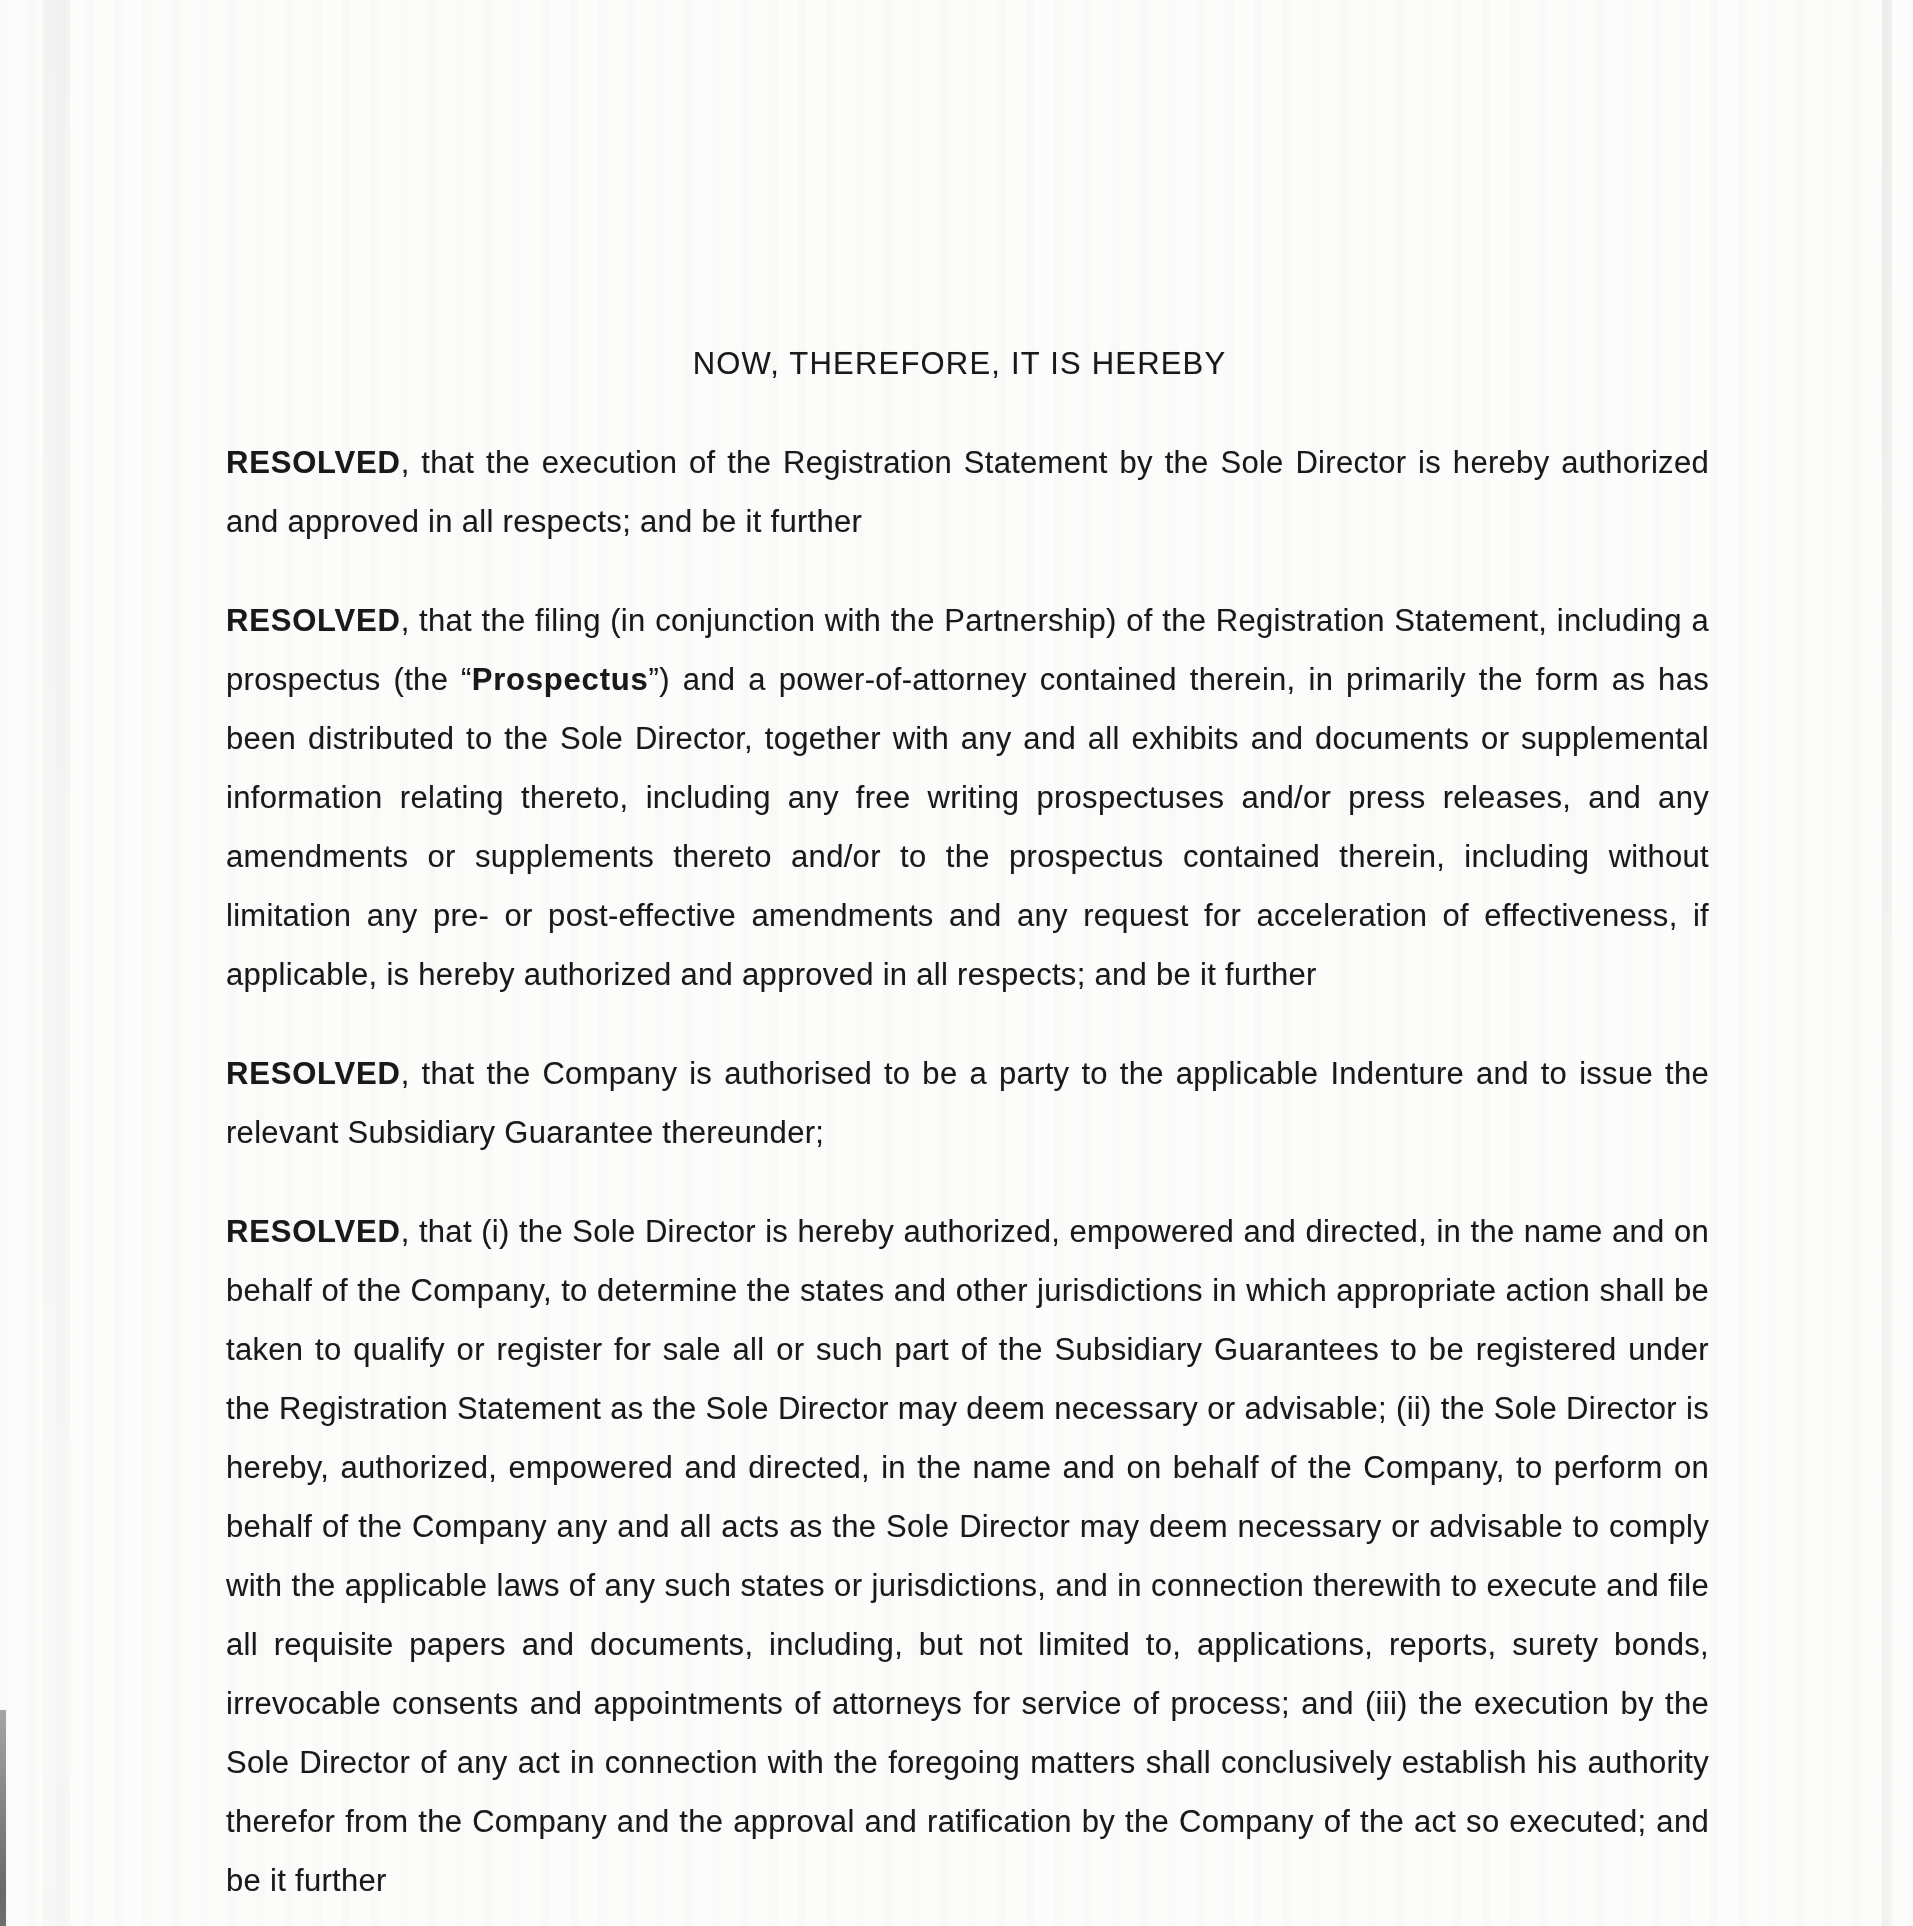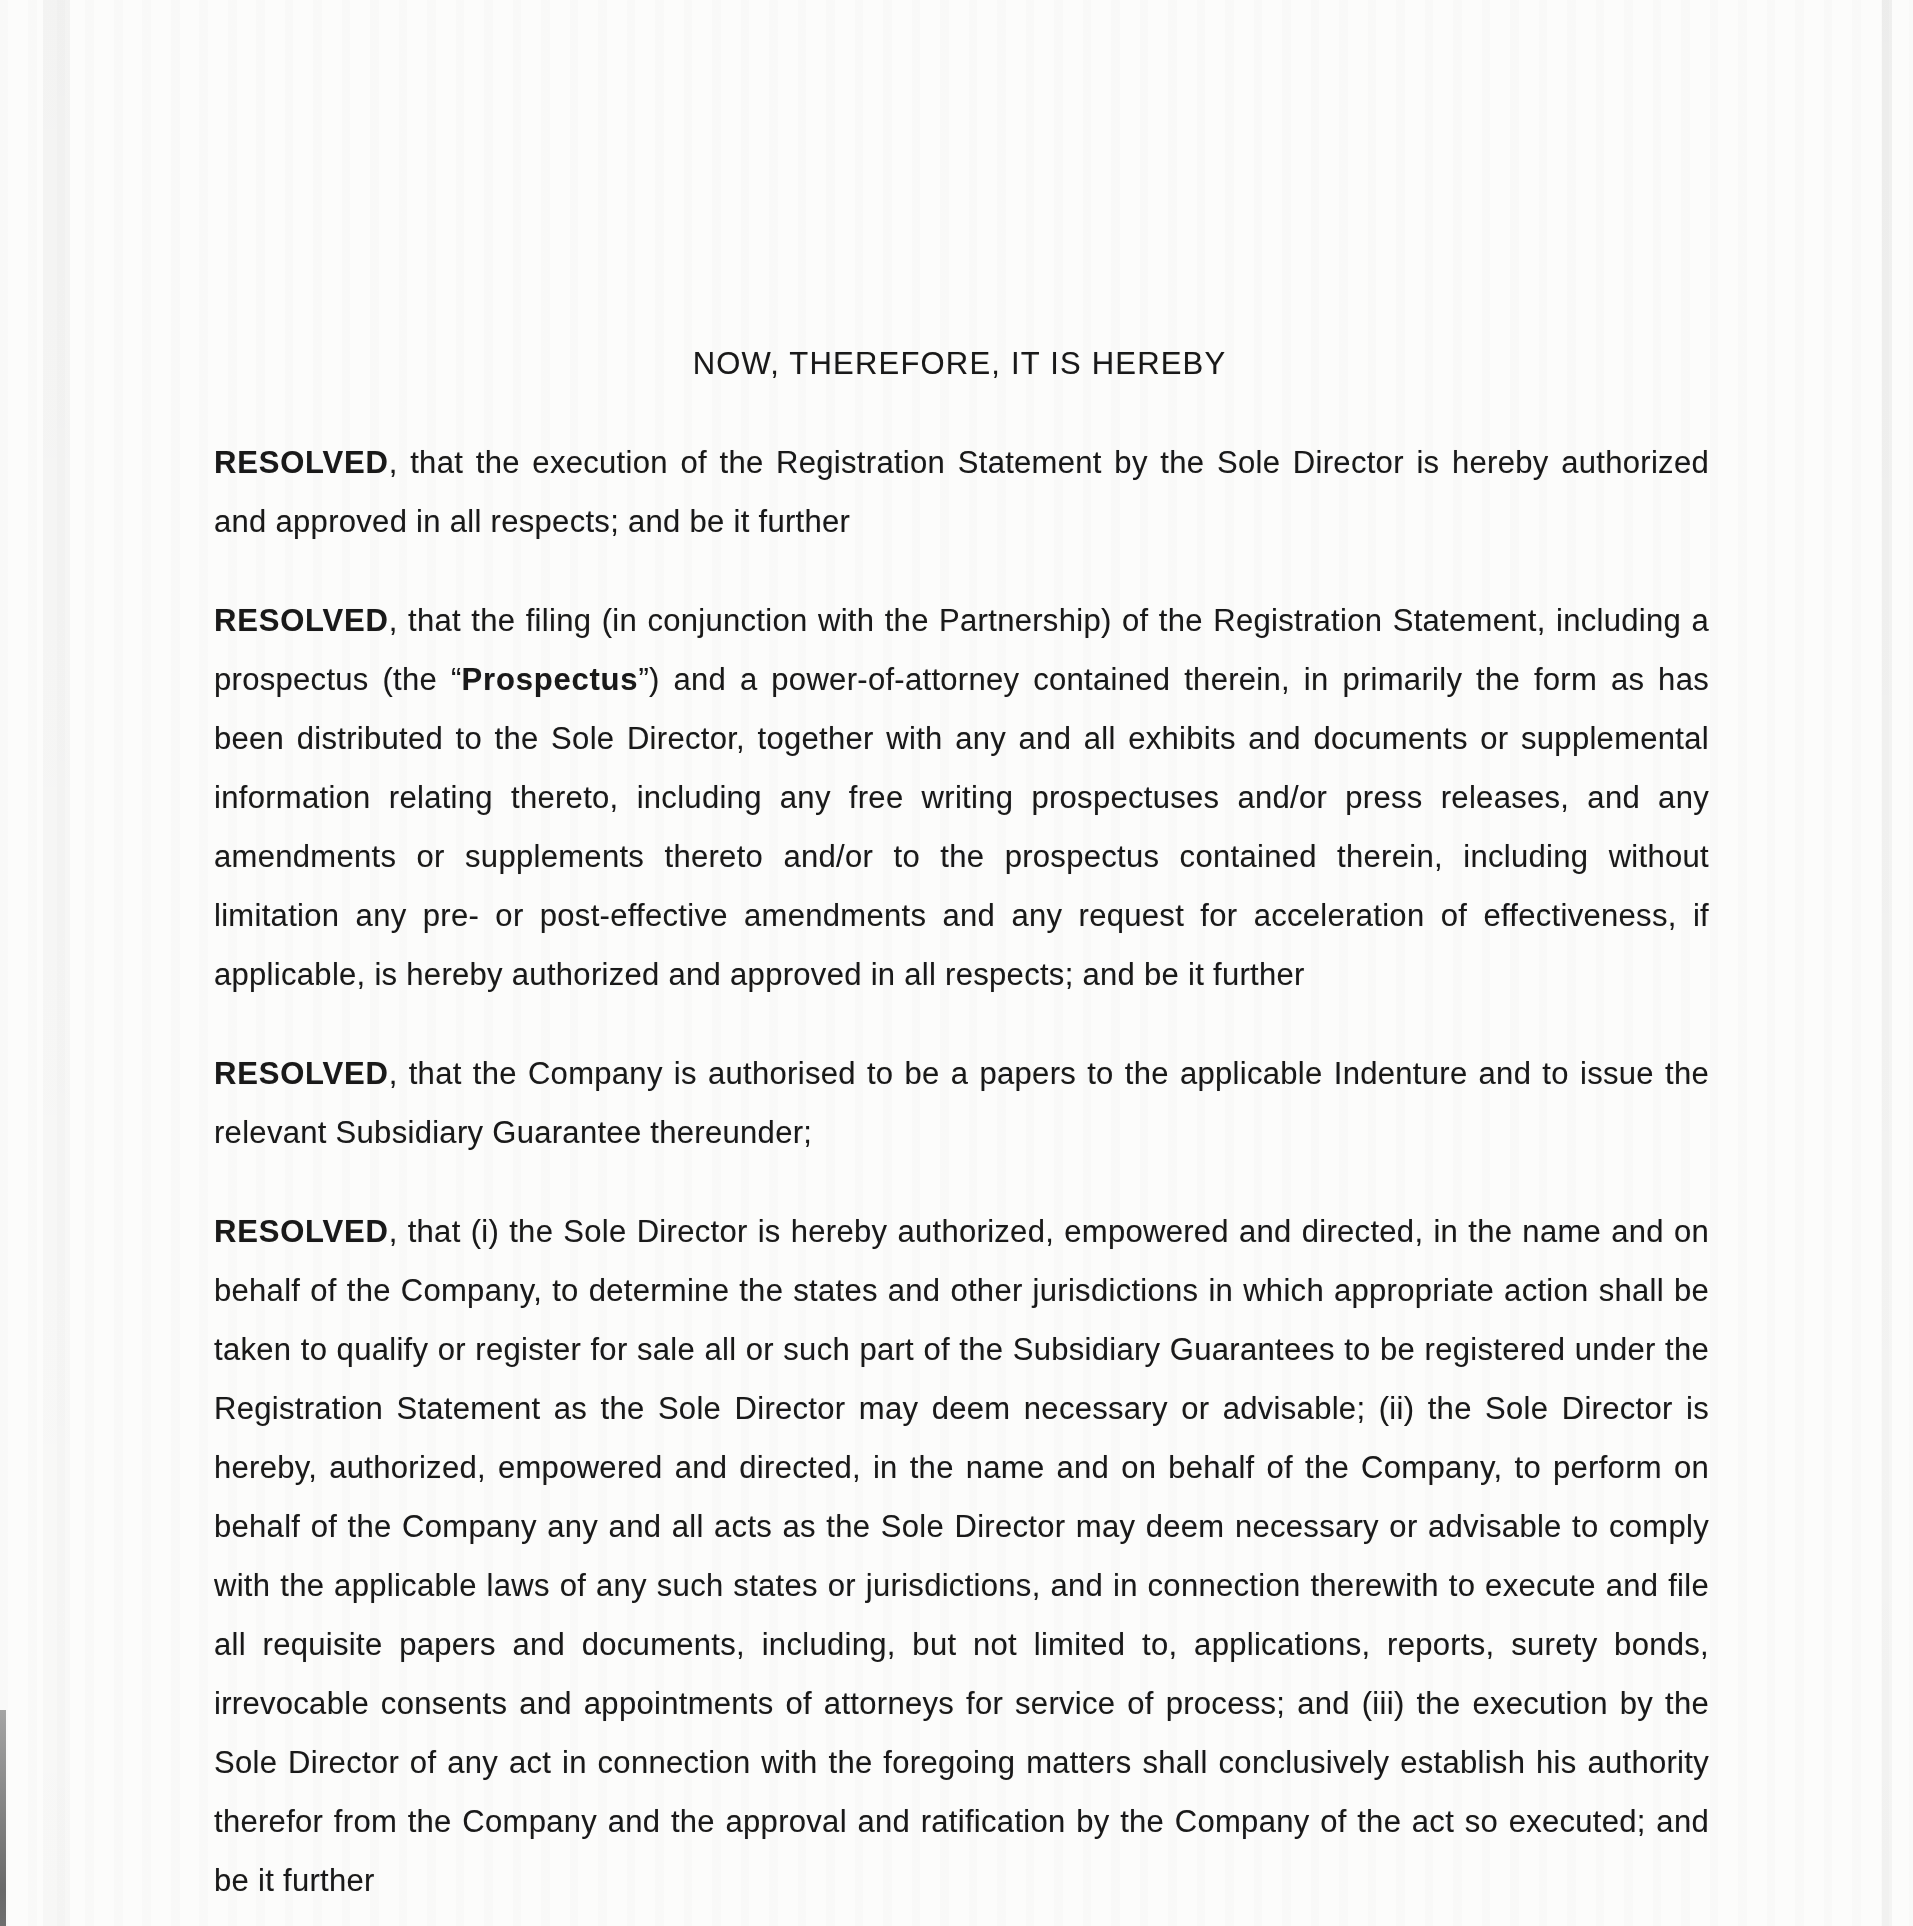--- a/index.html
+++ b/index.html
@@ -59,21 +59,21 @@
     line-height: 59px;
     letter-spacing: 0.3px;
     text-shadow: 0 0 0.8px rgba(20,20,20,0.28);
   }
   .heading {
     margin: 0 0 40px 0;
     letter-spacing: 1.2px;
     text-align: center;
   }
   .para {
-    margin: 0 0 40px 4px;
+    margin: 0 0 40px 16px;
     text-align: justify;
   }
   .para b {
     font-weight: bold;
     letter-spacing: 0.8px;
   }
 </style>
 </head>
 <body>
 
@@ -81,19 +81,19 @@
 
   <div class="streak-left-margin"></div>
   <div class="streak-right"></div>
   <div class="edge-strip-left"></div>
 
   <div class="content">
     <p class="heading">NOW, THEREFORE, IT IS HEREBY</p>
     <div>
         <p class="para"><b>RESOLVED</b><span>, that the execution of the Registration Statement by the Sole Director is hereby authorized and approved in all respects; and be it further</span></p>
         <p class="para"><b>RESOLVED</b><span>, that the filing (in conjunction with the Partnership) of the Registration Statement, including a prospectus (the “</span><b>Prospectus</b><span>”) and a power-of-attorney contained therein, in primarily the form as has been distributed to the Sole Director, together with any and all exhibits and documents or supplemental information relating thereto, including any free writing prospectuses and/or press releases, and any amendments or supplements thereto and/or to the prospectus contained therein, including without limitation any pre- or post-effective amendments and any request for acceleration of effectiveness, if applicable, is hereby authorized and approved in all respects; and be it further</span></p>
-        <p class="para"><b>RESOLVED</b><span>, that the Company is authorised to be a papers to the applicable Indenture and to issue the relevant Subsidiary Guarantee thereunder;</span></p>
+        <p class="para"><b>RESOLVED</b><span>, that the Company is authorised to be a party to the applicable Indenture and to issue the relevant Subsidiary Guarantee thereunder;</span></p>
         <p class="para"><b>RESOLVED</b><span>, that (i) the Sole Director is hereby authorized, empowered and directed, in the name and on behalf of the Company, to determine the states and other jurisdictions in which appropriate action shall be taken to qualify or register for sale all or such part of the Subsidiary Guarantees to be registered under the Registration Statement as the Sole Director may deem necessary or advisable; (ii) the Sole Director is hereby, authorized, empowered and directed, in the name and on behalf of the Company, to perform on behalf of the Company any and all acts as the Sole Director may deem necessary or advisable to comply with the applicable laws of any such states or jurisdictions, and in connection therewith to execute and file all requisite papers and documents, including, but not limited to, applications, reports, surety bonds, irrevocable consents and appointments of attorneys for service of process; and (iii) the execution by the Sole Director of any act in connection with the foregoing matters shall conclusively establish his authority therefor from the Company and the approval and ratification by the Company of the act so executed; and be it further</span></p>
       </div>
   </div>
 
 </div>
 
 
 </body></html>

